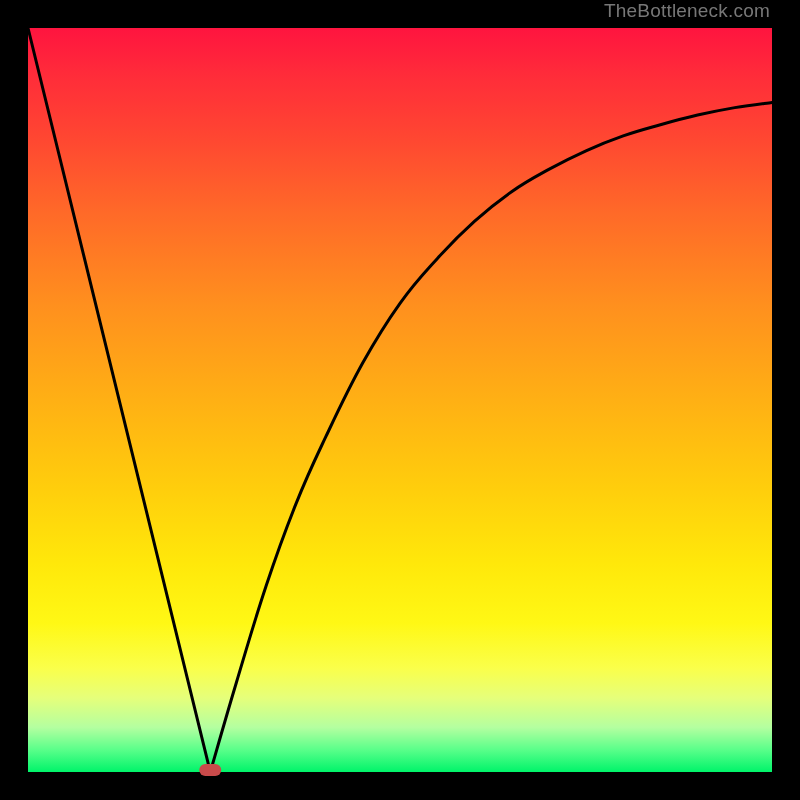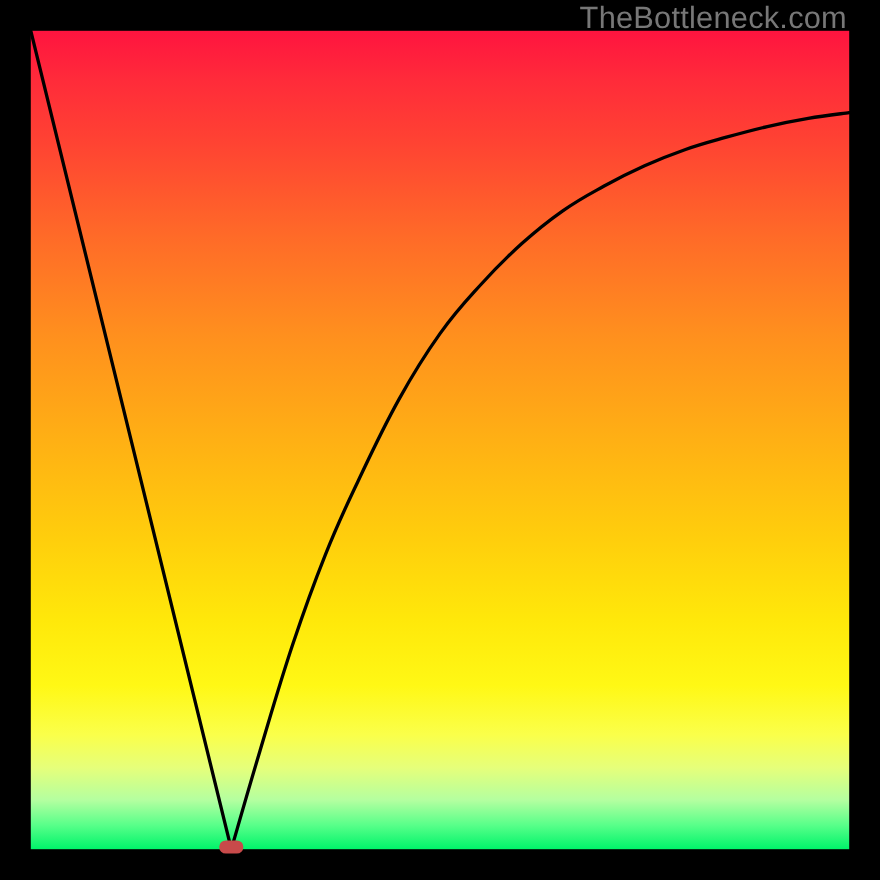--- a/index.html
+++ b/index.html
@@ -49,21 +49,21 @@
     top: 0;
     width: 744px;
     height: 744px;
     overflow: visible;
   }
   .watermark {
     position: absolute;
     top: 0px;
     right: 30px;
     color: #777;
-    font-size: 28px;
+    font-size: 19px;
     font-weight: 500;
     letter-spacing: 0.2px;
     font-family: Arial, Helvetica, sans-serif;
     margin-left: 36px;
   }
 </style>
 </head>
 <body>
 
 <div class="frame">

